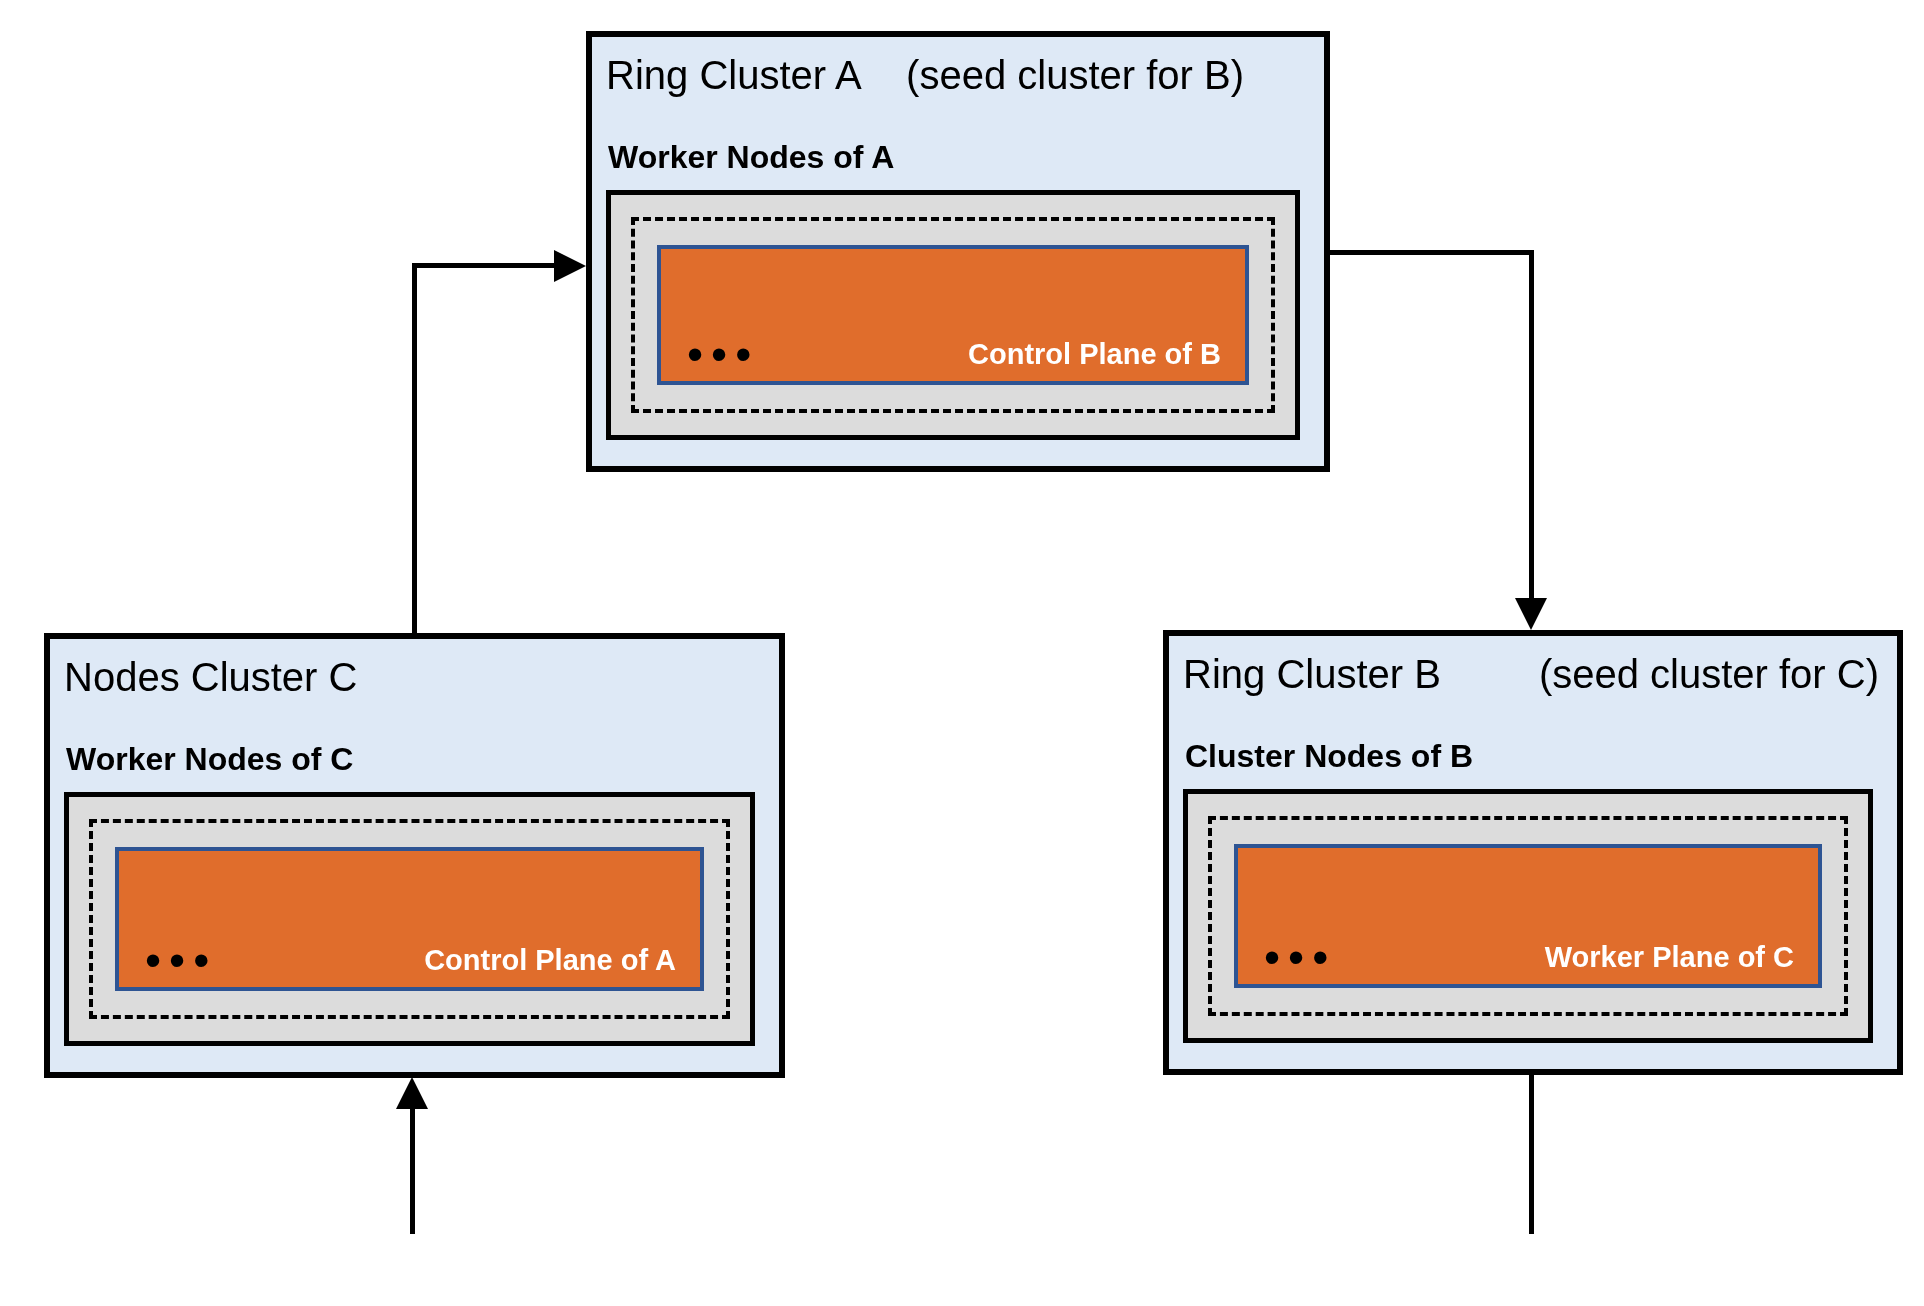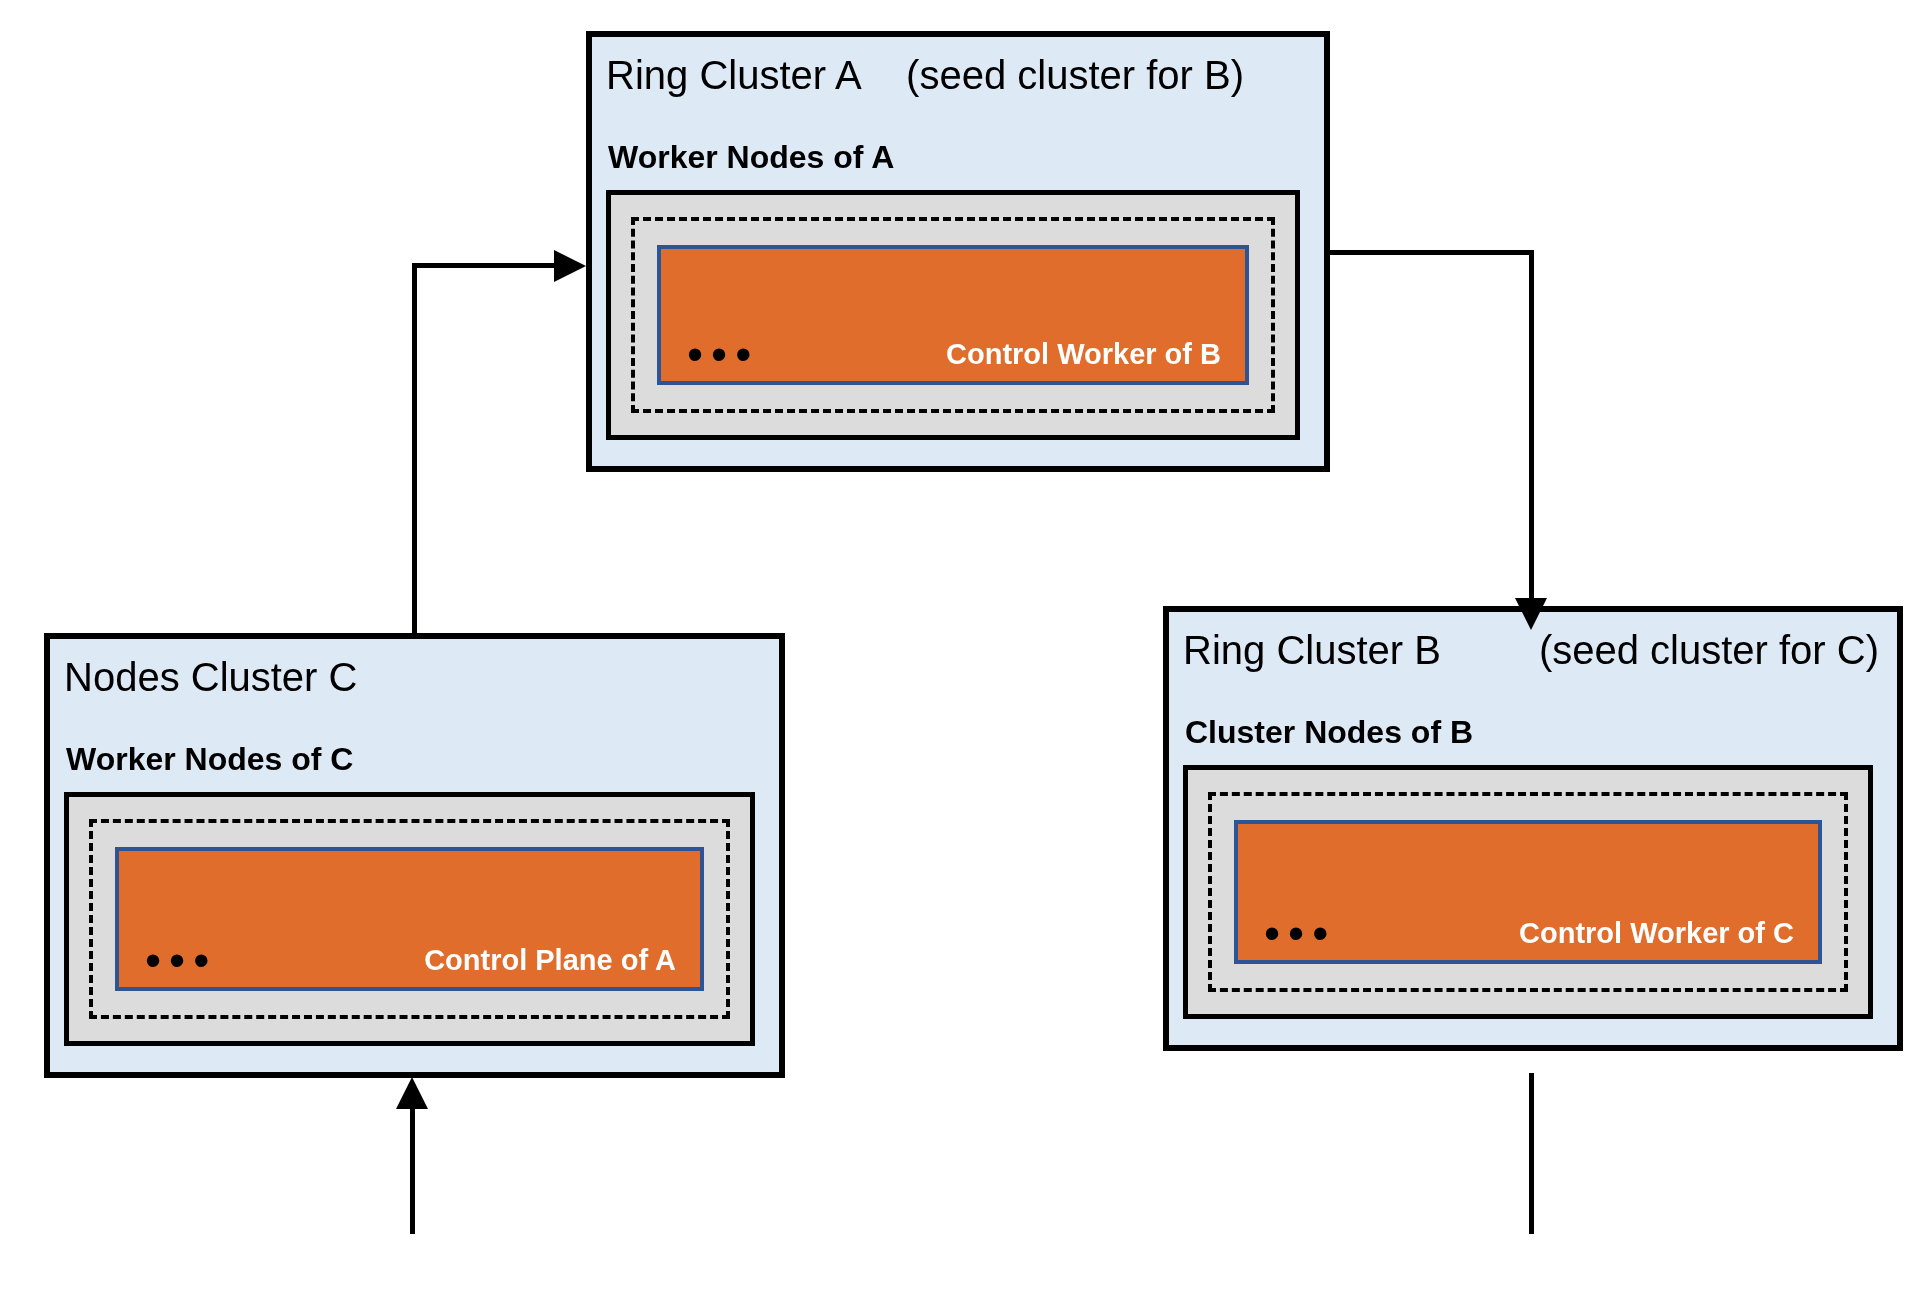--- a/index.html
+++ b/index.html
@@ -87,21 +87,21 @@
     <div class="title-row" style="right:80px;">
       <span>Ring Cluster A</span>
       <span>(seed cluster for B)</span>
     </div>
     <div class="worker-label">Worker Nodes of A</div>
     <div class="worker-box">
       <div class="dashed-box">
         <div class="control-box">
           <div class="control-row">
             <span class="dots">•••</span>
-            <span class="control-label">Control Worker of B</span>
+            <span class="control-label">Control Plane of B</span>
           </div>
         </div>
       </div>
     </div>
   </div>
 
   <div class="cluster" style="left:44px; top:633px; width:741px; height:445px;">
     <div class="title-row">
       <span>Nodes Cluster C</span>
     </div>
@@ -111,32 +111,32 @@
         <div class="control-box">
           <div class="control-row">
             <span class="dots">•••</span>
             <span class="control-label">Control Plane of A</span>
           </div>
         </div>
       </div>
     </div>
   </div>
 
-  <div class="cluster" style="left:1163px; top:606px; width:740px; height:445px;">
+  <div class="cluster" style="left:1163px; top:630px; width:740px; height:445px;">
     <div class="title-row">
       <span>Ring Cluster B</span>
       <span>(seed cluster for C)</span>
     </div>
     <div class="worker-label">Cluster Nodes of B</div>
     <div class="worker-box">
       <div class="dashed-box">
         <div class="control-box">
           <div class="control-row">
             <span class="dots">•••</span>
-            <span class="control-label">Control Worker of C</span>
+            <span class="control-label">Worker Plane of C</span>
           </div>
         </div>
       </div>
     </div>
   </div>
 
   <div class="line" style="left:412px; top:263px; width:5px; height:370px;"></div>
   <div class="line" style="left:412px; top:263px; width:146px; height:5px;"></div>
   <div class="arrowhead arrow-right" style="left:554px; top:250px;"></div>
 

